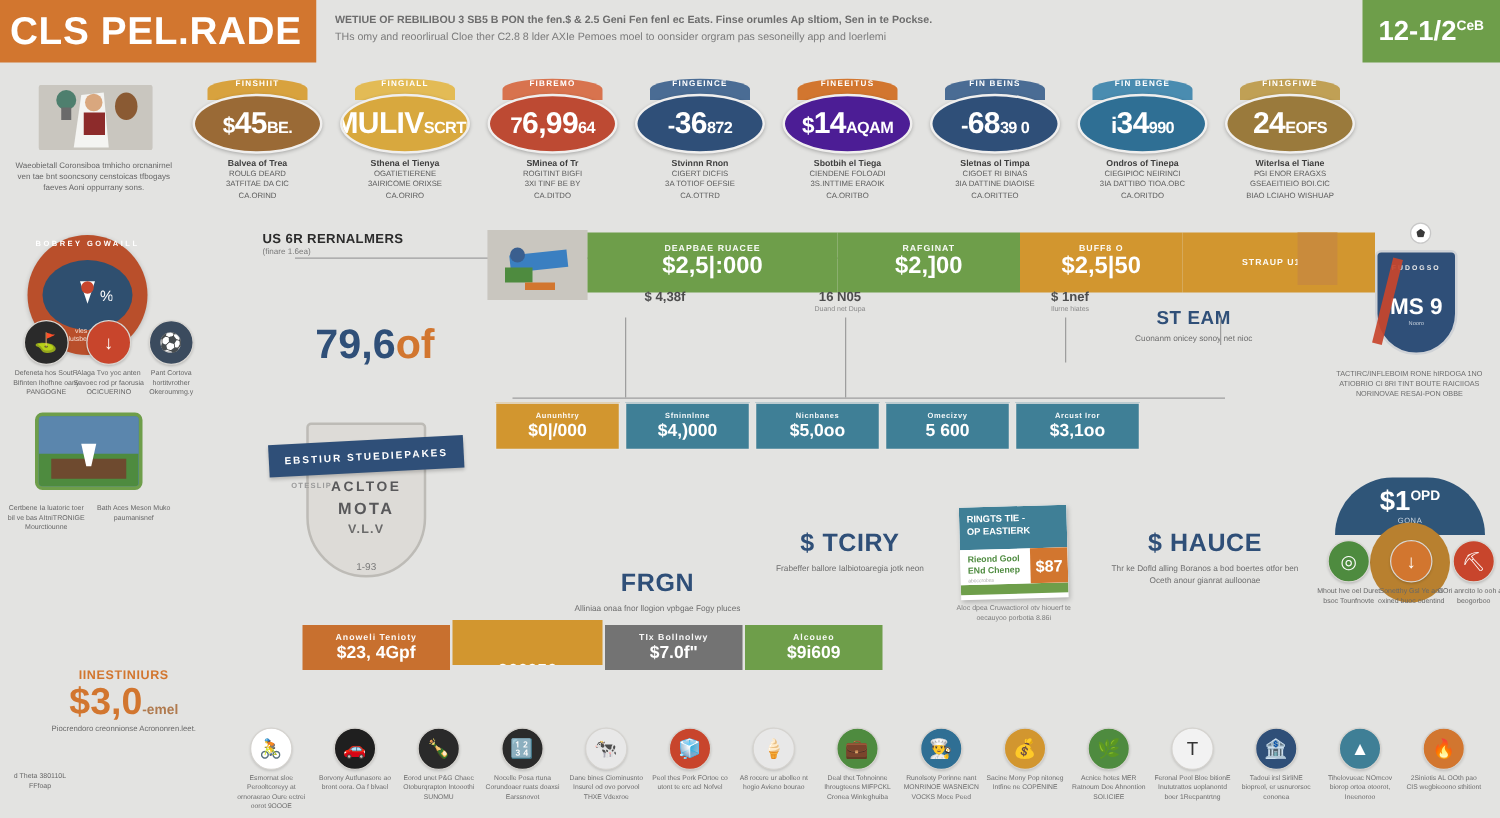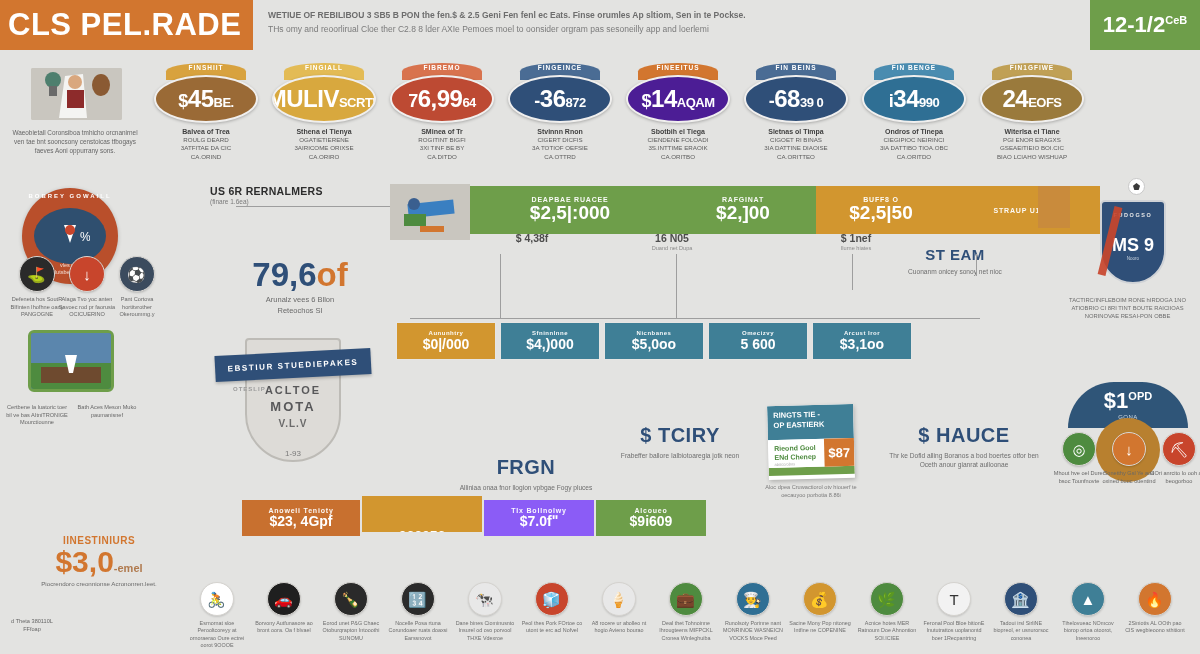--- a/index.html
+++ b/index.html
@@ -503,24 +503,20 @@
 
   <div class="heading-blk" style="left:880px;top:246px;width:150px">
     <div class="hb-t" style="font-size:15px">ST EAM</div>
     <div class="hb-s">Cuonanm onicey sonoy net nioc</div>
   </div>
 
   <div style="position:absolute;left:212px;top:258px;width:176px;text-align:center">
     <div style="font-size:33px;font-weight:bold;color:#2f4f78;line-height:1">
       <span>79,6</span><span style="color:#d2762f">of</span>
     </div>
-    <div style="font-size:7.5px;line-height:10.5px;color:#6a6a6a;margin-top:4px">
-      <div>Arunalz vees 6 Bllon</div>
-      <div>Reteochos SI</div>
-    </div>
   </div>
 
   <div class="shield">
     <div class="shield-body">
       <div class="shield-l1">ACLTOE</div>
       <div class="shield-l2">MOTA</div>
       <div class="shield-l3">V.L.V</div>
       <div class="shield-l4">1-93</div>
     </div>
     <div class="shield-banner">
@@ -583,21 +579,21 @@
 
   <div id="lower-bars">
       <div class="bar" style="left: 242px; top: 500px; width: 118px; height: 36px; background: rgb(200, 112, 47);">
         <div class="bar-lab">Anoweli Tenioty</div>
         <div class="bar-val sm">$23, 4Gpf</div>
       </div>
       <div class="bar" style="left: 362px; top: 496px; width: 120px; height: 36px; background: rgb(210, 150, 47); gap: 38px;">
         <div class="bar-lab">WIDLINE</div>
         <div class="bar-val sm">966056</div>
       </div>
-      <div class="bar" style="left: 484px; top: 500px; width: 110px; height: 36px; background: #8b5cf6;">
+      <div class="bar" style="left: 484px; top: 500px; width: 110px; height: 36px; background: #737373;">
         <div class="bar-lab">TIx Bollnolwy</div>
         <div class="bar-val sm">$7.0fʺ</div>
       </div>
       <div class="bar" style="left: 596px; top: 500px; width: 110px; height: 36px; background: rgb(110, 158, 74);">
         <div class="bar-lab">Alcoueo</div>
         <div class="bar-val sm">$9i609</div>
       </div>
     </div>
 
   <div class="orange-square"></div>

